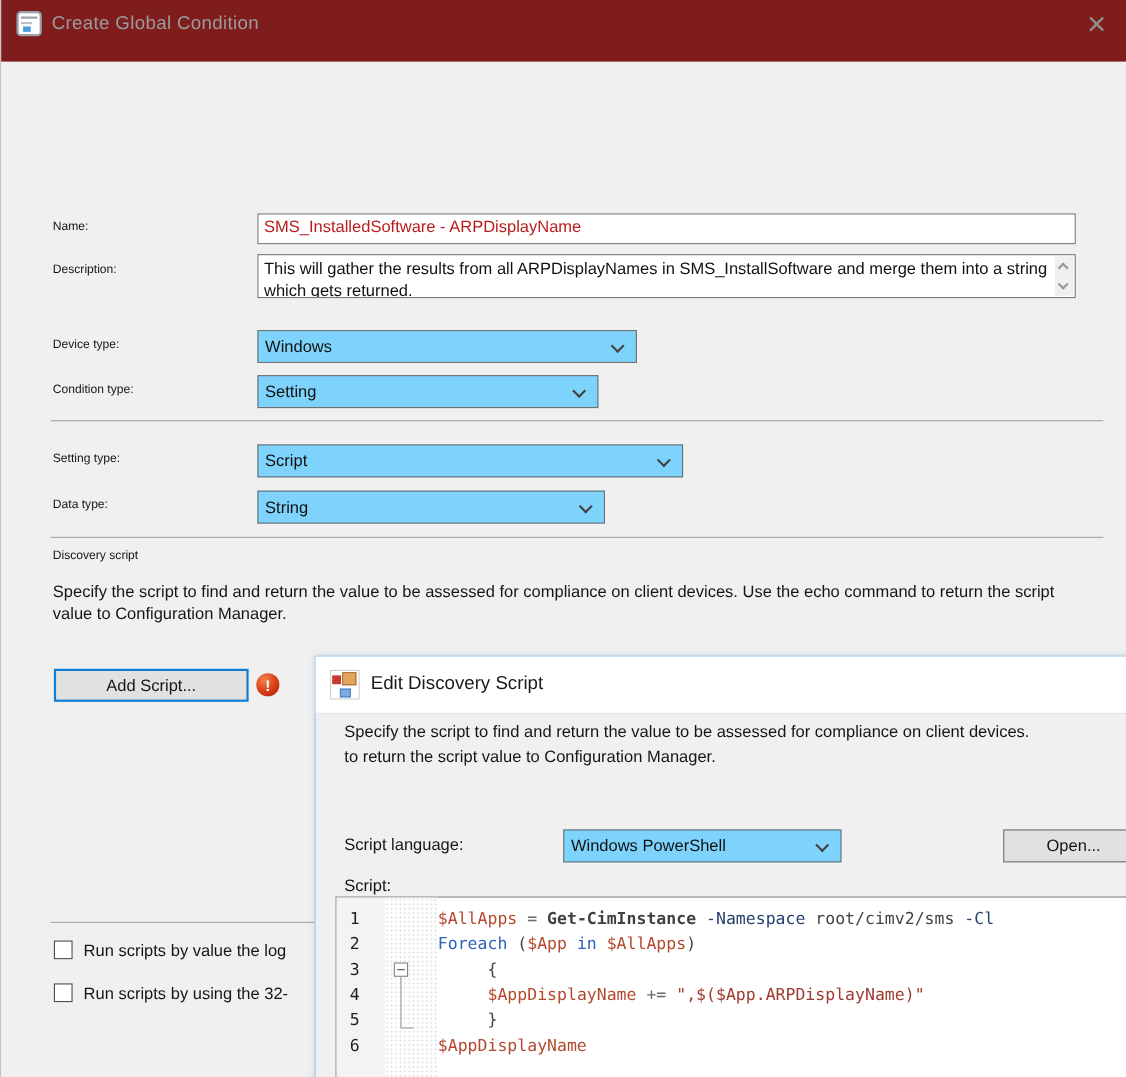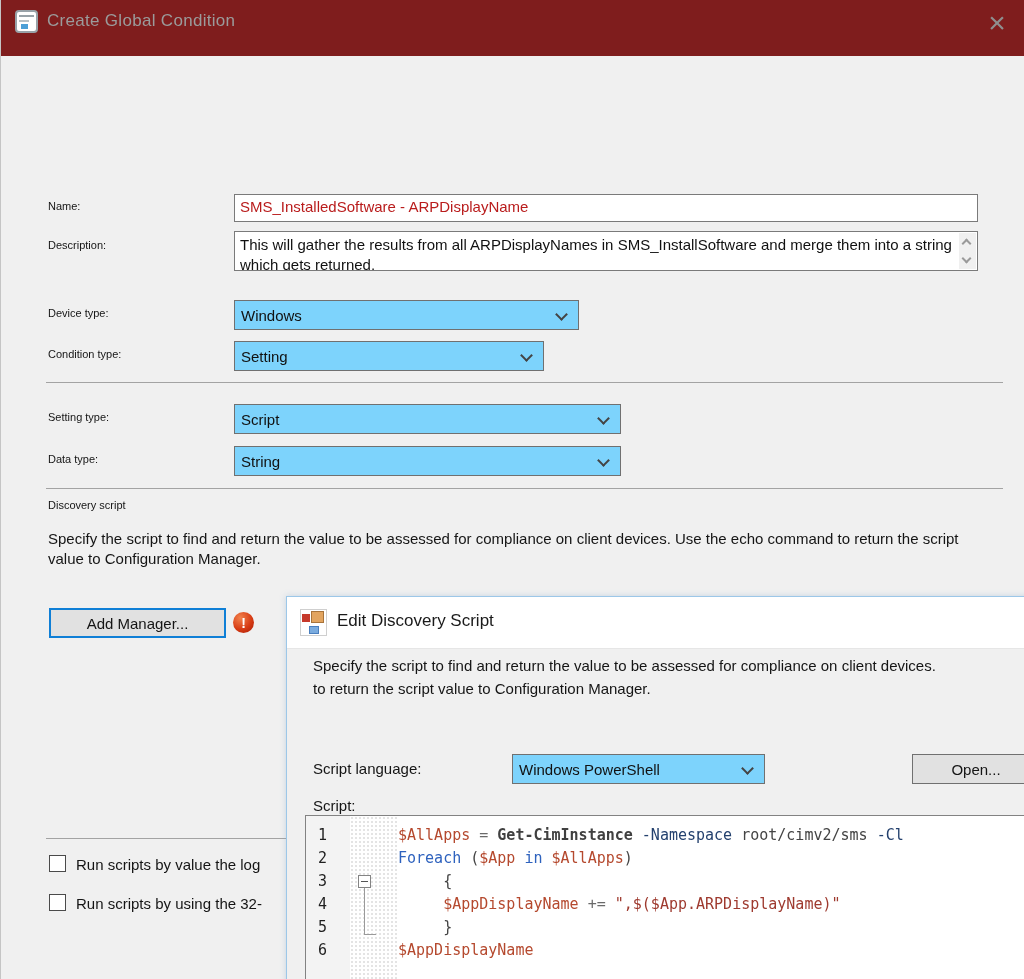--- a/index.html
+++ b/index.html
@@ -121,31 +121,31 @@
 
   <div class="sep" style="left:45px; top:382px; width:957px;"></div>
 
   <div class="lbl" style="left:47px; top:411px;">Setting type:</div>
   <div class="select" style="left:233px; top:404px; width:387px;">
     <span>Script</span>
     <span class="chev down"></span>
   </div>
 
   <div class="lbl" style="left:47px; top:453px;">Data type:</div>
-  <div class="select" style="left:233px; top:446px; width:387px;">
+  <div class="select" style="left:233px; top:446px; width:316px;">
     <span>String</span>
     <span class="chev down"></span>
   </div>
 
   <div class="sep" style="left:45px; top:488px; width:957px;"></div>
 
   <div class="lbl" style="left:47px; top:499px;">Discovery script</div>
   <div class="para" style="left:47px; top:529px; width:918px;">Specify the script to find and return the value to be assessed for compliance on client devices. Use the echo command to return the script value to Configuration Manager.</div>
 
-  <div class="btn focused" style="left:48px; top:608px; width:177px; height:30px;">Add Manager...</div>
+  <div class="btn focused" style="left:48px; top:608px; width:177px; height:30px;">Add Script...</div>
   <div class="warn" style="left:232px; top:612px;">
     <span>!</span>
   </div>
 
   <div class="sep" style="left:45px; top:838px; width:957px;"></div>
 
   <div class="checkrow">
     <div class="box" style="left:48px; top:855px;"></div>
     <div class="cb-lbl" style="left:75px; top:856px;">Run scripts by value the log</div>
   </div>

